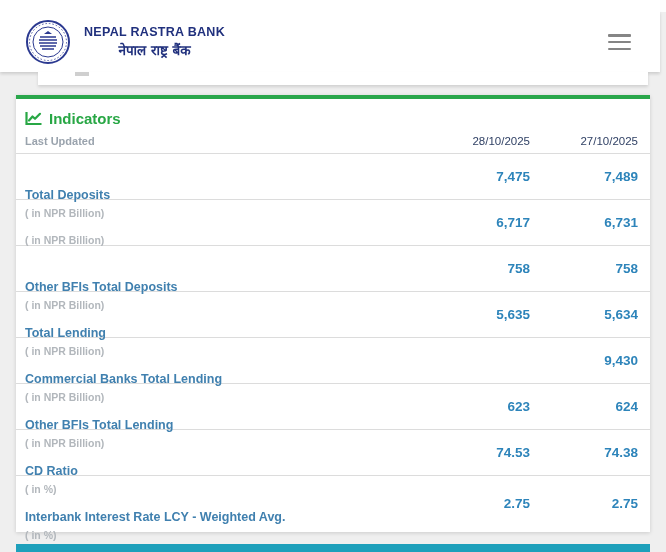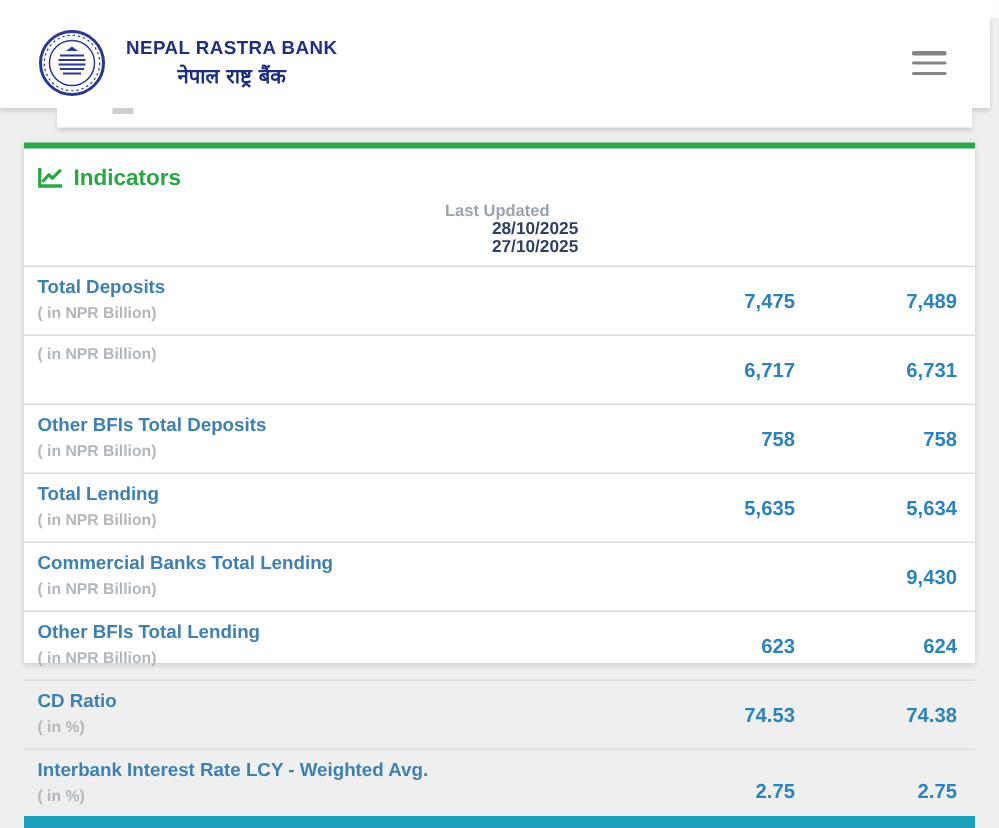--- a/index.html
+++ b/index.html
@@ -34,47 +34,46 @@
   }
   .menu span{display:block;width:23px;height:2.5px;background:var(--menu_gray,#858585);border-radius:1px;}
   
   .partial-card{
     position:absolute;left:38px;top:72px;width:610px;height:13px;background:#ffffff;
     box-shadow:0 2px 3px rgba(0,0,0,.13);
   }
   .partial-card .fragment{position:absolute;left:37px;top:0;width:14px;height:4px;background:#cfcfcf;}
   
   .card{
-    position:absolute;left:16px;top:95px;width:634px;height:347px;background:#ffffff;
+    position:absolute;left:16px;top:95px;width:634px;height:437px;background:#ffffff;
     border-top:4px solid var(--accent_green,#2aa74b);
     box-shadow:0 1px 4px rgba(0,0,0,.15);
     box-sizing:border-box;
   }
   .card-title{
     display:flex;align-items:center;gap:7px;
     padding:11px 12px 5px 9px;
     color:var(--title_green,#28a745);font-size:15px;font-weight:700;
   }
   .card-title svg{display:block;}
   .thead{
     display:flex;align-items:center;
     padding:3px 12px 6px 9px;
     border-bottom:1px solid var(--divider,#d9d9d9);
-    flex-direction:column;
   }
   .thead .lu{flex:1;color:var(--muted_gray,#9aa3ad);font-size:11px;font-weight:600;}
-  .thead .dt{width:108px;text-align:right;color:var(--date_navy,#2e3f63);font-size:11.5px;font-weight:700;}
+  .thead .dt{width:108px;text-align:right;color:var(--date_navy,#2e3f63);font-size:11.5px;font-weight:400;}
   .row{
     display:flex;align-items:stretch;
     height:46px;box-sizing:border-box;
     padding:0 12px 0 9px;
     border-bottom:1px solid var(--divider,#dcdcdc);
   }
   .row:last-child{height:54px;border-bottom:none;justify-content:flex-end;}
-  .row-head{flex:1;display:flex;flex-direction:column;gap:5px;padding-top:6px;}
+  .row-head{flex:1;display:flex;flex-direction:column;gap:5px;padding-top:6px;margin-top:28px;}
   .row-label{color:var(--label_blue,#4080af);font-size:12.5px;font-weight:700;}
   .row-unit{color:var(--unit_gray,#b2b7bc);font-size:10.5px;font-weight:700;}
   .row-val{
     width:108px;display:flex;align-items:center;justify-content:flex-end;
     color:var(--value_blue,#2d84ba);font-size:13.5px;font-weight:700;
   }
   
   .teal-bar{position:absolute;left:16px;top:544px;width:634px;height:8px;background:var(--teal_bar,#1ea0bb);}
 </style>
 </head>

